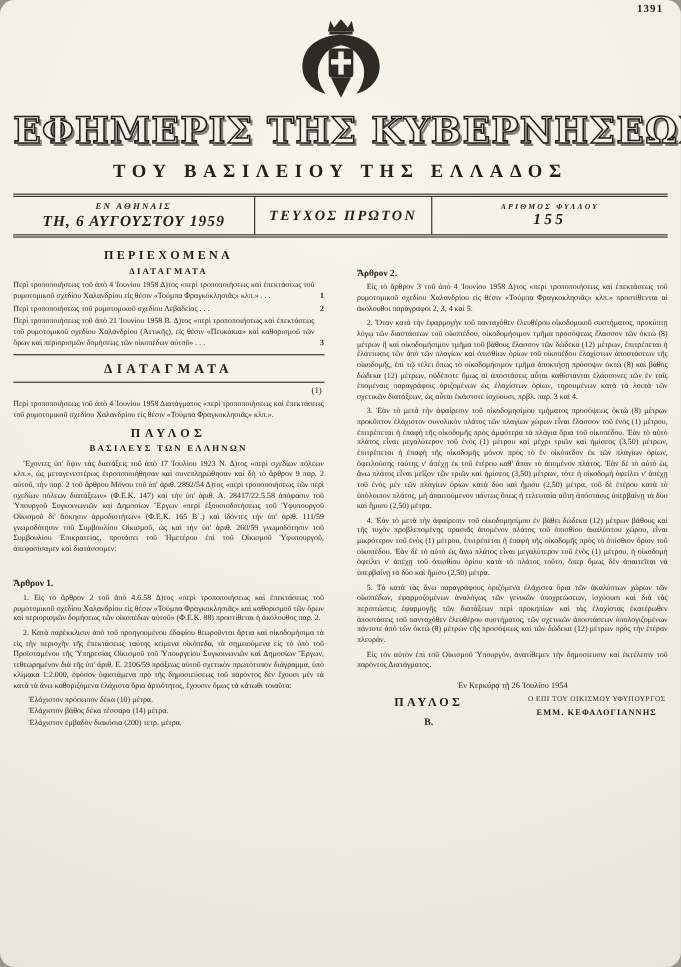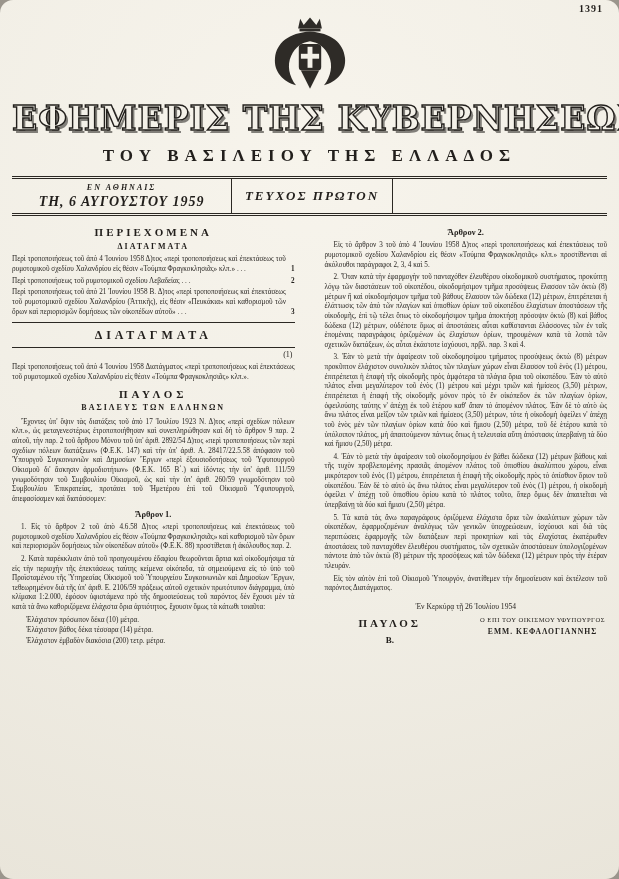--- a/index.html
+++ b/index.html
@@ -62,21 +62,21 @@
   .toc-item{display:flex;margin-bottom:2px;}
   .toc-text{flex:1;text-align:justify;}
   .toc-num{margin-left:5px;align-self:flex-end;font-weight:bold;}
   .section-rule{border:none;border-top:1px solid #2b2823;margin:5px 0 0 0;}
   .decrees-heading{font-size:12px;font-weight:bold;letter-spacing:4px;text-align:center;margin:4px 0;}
   .item-label{text-align:right;font-size:8px;margin:2px 2px 2px 0;}
   .para{margin:0 0 3px 0;text-indent:9px;}
   .para.no-indent{text-indent:0;}
   .king-name{font-size:11px;font-weight:bold;letter-spacing:4px;text-align:center;margin:5px 0 1px 0;}
   .king-title{font-size:8px;font-weight:bold;letter-spacing:2px;text-align:center;margin:0 0 4px 0;}
-  .article-heading{font-size:8.5px;font-weight:bold;text-align:center;margin:4px 0 3px 0;}
+  .article-heading{font-size:8.5px;font-weight:bold;margin:20px 0 3px 0;}
   .spec-line{margin:1px 0 1px 14px;text-indent:0;}
   .sig-place{ text-align:center;font-size:7.6px;margin-top:8px;}
   .sig-row{display:flex;justify-content:space-between;align-items:flex-start;margin-top:4px;}
   .sig-king-wrap{margin-left:34px;text-align:center;}
   .sig-king{font-size:11px;font-weight:bold;letter-spacing:3px;}
   .sig-initial{font-size:9px;font-weight:bold;margin-top:3px;}
   .sig-minister{text-align:center;margin-right:2px;}
   .sig-minister-title{font-size:6.6px;letter-spacing:.5px;}
   .sig-minister-name{font-size:7.6px;font-weight:bold;letter-spacing:1px;margin-top:2px;}
 </style>
@@ -103,20 +103,24 @@
 
   <h1 class="masthead-title">ΕΦΗΜΕΡΙΣ ΤΗΣ ΚΥΒΕΡΝΗΣΕΩΣ</h1>
   <h2 class="masthead-subtitle">ΤΟΥ ΒΑΣΙΛΕΙΟΥ ΤΗΣ ΕΛΛΑΔΟΣ</h2>
 
   <div class="info-bar">
     <div class="info-cell left">
       <div class="info-place">ΕΝ ΑΘΗΝΑΙΣ</div>
       <div class="info-date">ΤΗ, 6 ΑΥΓΟΥΣΤΟΥ 1959</div>
     </div>
     <div class="info-cell center">ΤΕΥΧΟΣ ΠΡΩΤΟΝ</div>
+    <div class="info-cell right">
+      <div class="info-number-label">ΑΡΙΘΜΟΣ ΦΥΛΛΟΥ</div>
+      <div class="info-number">155</div>
+    </div>
   </div>
 
   <div class="columns">
 
     <div class="col">
       <div class="toc-heading">ΠΕΡΙΕΧΟΜΕΝΑ</div>
       <div class="toc-subheading">ΔΙΑΤΑΓΜΑΤΑ</div>
 
       <div class="toc-item">
         <span class="toc-text">Περὶ τροποποιήσεως τοῦ ἀπὸ 4 Ἰουνίου 1958 Δ)τος «περὶ τροποποιήσεως καὶ ἐπεκτάσεως τοῦ ρυμοτομικοῦ σχεδίου Χαλανδρίου εἰς θέσιν «Τούμπα Φραγκοκλησιᾶς» κλπ.» . . .</span>

